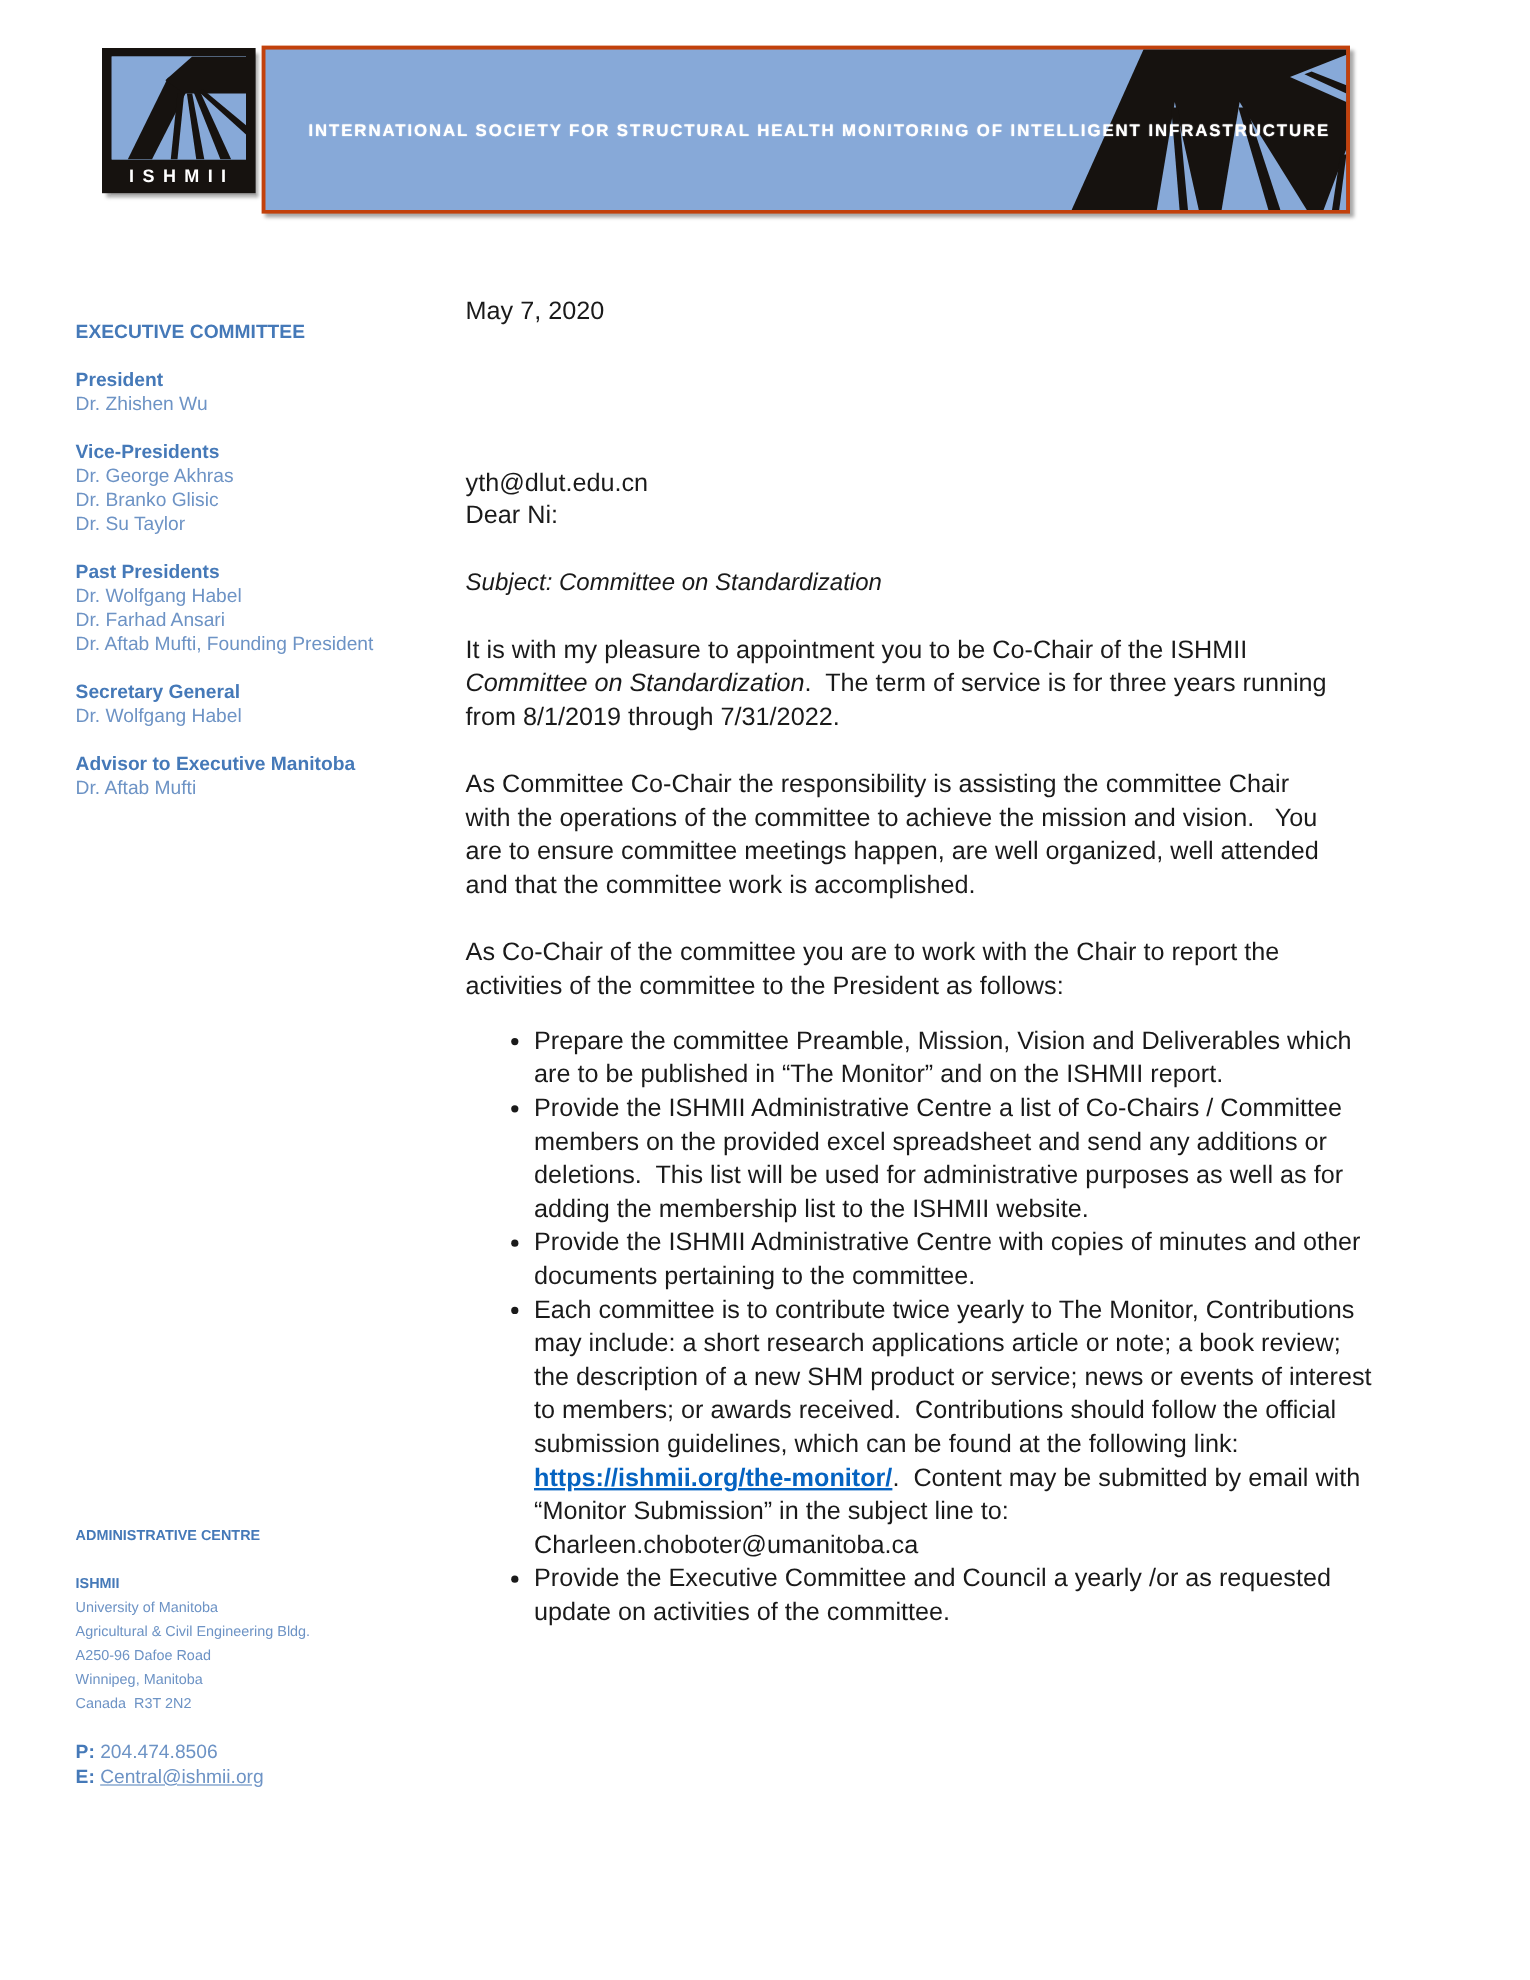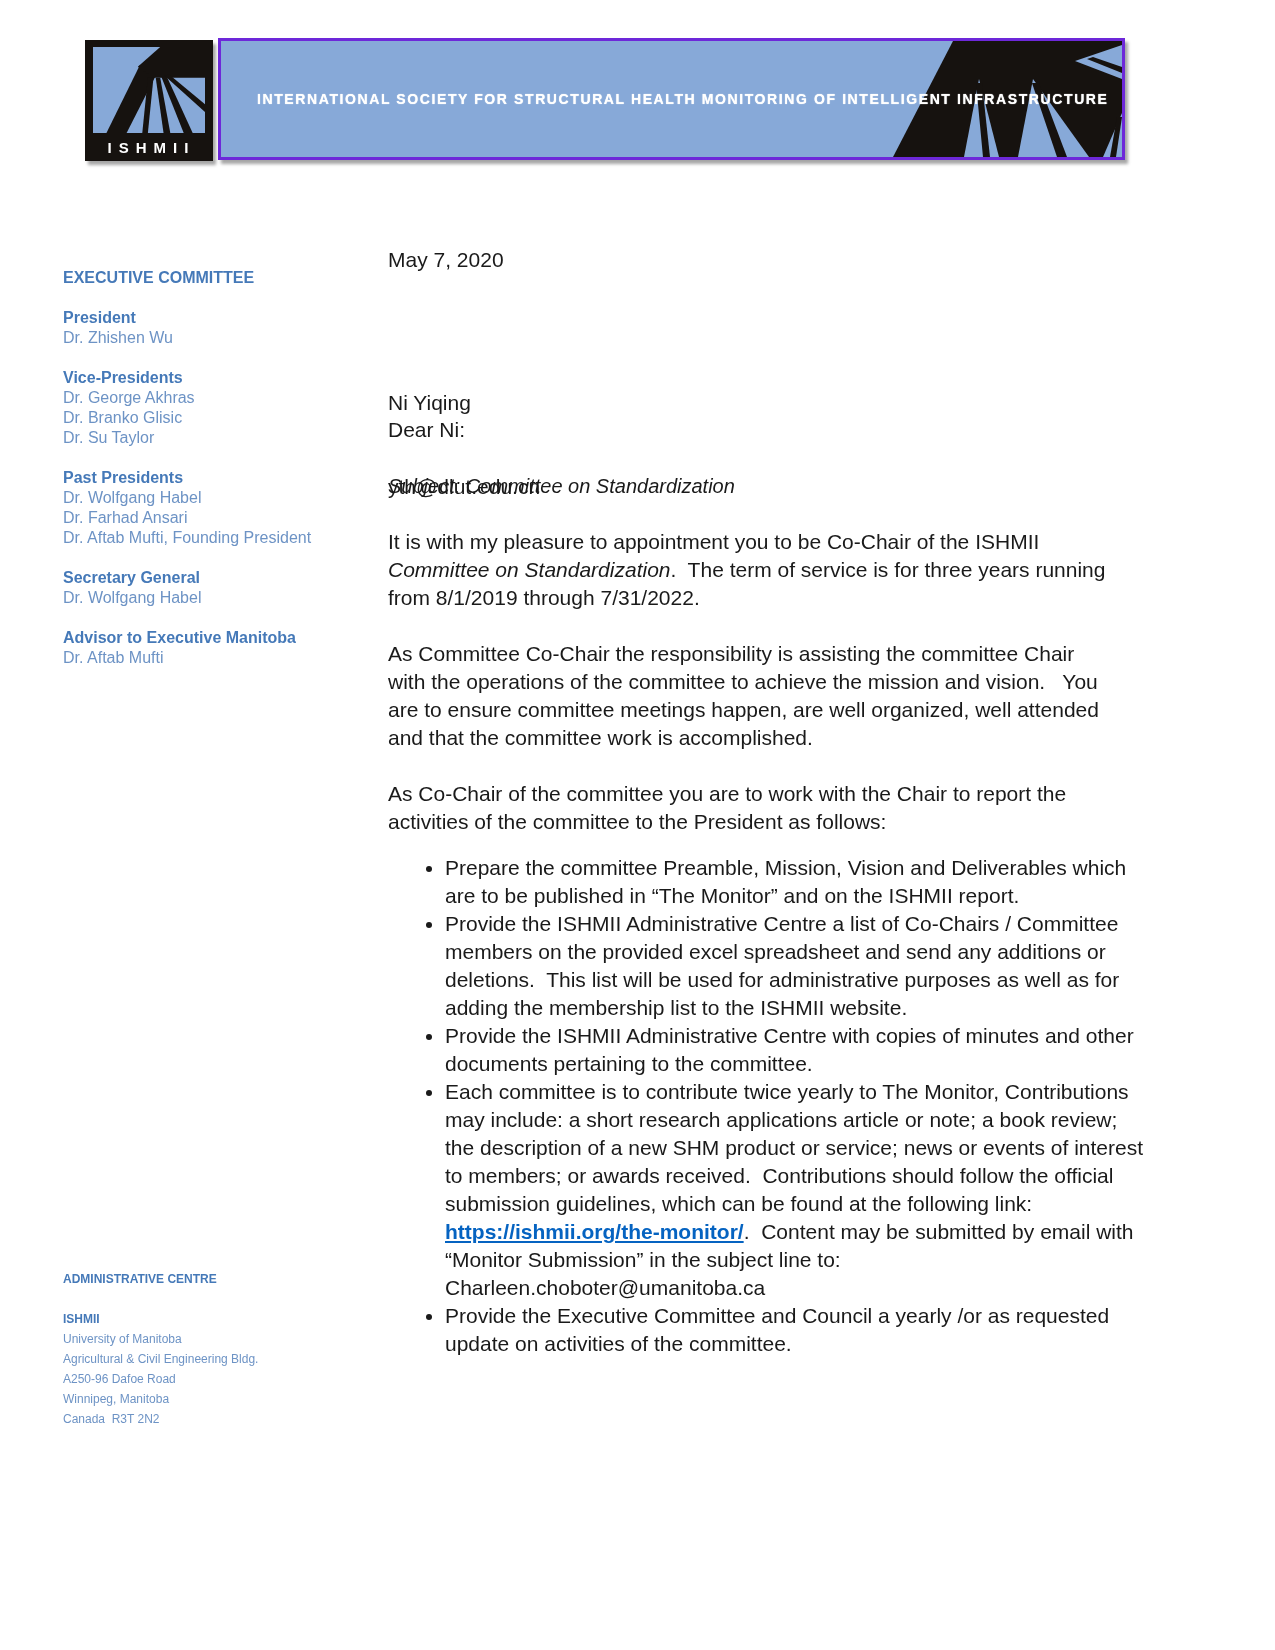--- a/index.html
+++ b/index.html
@@ -13,22 +13,22 @@
     position:absolute;left:85px;top:40px;width:128px;height:121px;
     background:#16120f;box-shadow:3px 4px 3px rgba(0,0,0,.35);
     box-sizing:border-box;padding:7px 8px 0 8px;
   }
   .logo-art{display:block;width:112px;height:86px;background:#87a9d8;}
   .logo-word{
     display:block;text-align:center;color:#ffffff;font-weight:bold;
     font-size:15px;letter-spacing:7px;padding-top:6px;padding-left:5px;
   }
   .banner{
-    position:absolute;left:218px;top:38px;width:907px;height:122px;
-    background:#6d28d9;box-sizing:border-box;padding:3px;
+    position:absolute;left:218px;top:38px;width:907px;height:140px;
+    background:#c2410c;box-sizing:border-box;padding:3px;
     box-shadow:3px 4px 3px rgba(0,0,0,.35);
   }
   .banner-inner{position:relative;width:100%;height:100%;overflow:hidden;}
   .banner-art{position:absolute;left:0;top:0;width:100%;height:100%;}
   .banner-title{
     position:absolute;left:36px;top:0;height:100%;display:flex;align-items:center;
     color:#ffffff;font-weight:bold;font-size:14px;letter-spacing:1.6px;
     white-space:nowrap;text-shadow:0 0 1px #fff;
   }
   
@@ -125,26 +125,29 @@
     <div class="side-h">ADMINISTRATIVE CENTRE</div>
     <div class="side-gap"></div>
     <div class="side-h">ISHMII</div>
     <div class="side-t">University of Manitoba</div>
     <div class="side-t">Agricultural &amp; Civil Engineering Bldg.</div>
     <div class="side-t">A250-96 Dafoe Road</div>
     <div class="side-t">Winnipeg, Manitoba</div>
     <div class="side-t">Canada  R3T 2N2</div>
   </div>
 
+  <div class="contact">
+    <div class="side-t"><span class="side-h">P:</span> <span>204.474.8506</span></div>
+    <div class="side-t"><span class="side-h">E:</span> <a href="#">Central@ishmii.org</a></div>
+  </div>
 
   <div class="main">
     <div class="abs date">May 7, 2020</div>
 
     <div class="abs recipient">
-      <div>Ni Yiqing</div>
       <div>yth@dlut.edu.cn</div>
     </div>
 
     <div class="abs salutation">Dear Ni:</div>
 
     <div class="abs subject">Subject: Committee on Standardization</div>
 
     <div class="abs p1"><span>It is with my pleasure to appointment you to be Co-Chair of the ISHMII </span><span class="it">Committee on Standardization</span><span>.  The term of service is for three years running from 8/1/2019 through 7/31/2022.</span></div>
 
     <div class="abs p2">As Committee Co-Chair the responsibility is assisting the committee Chair with the operations of the committee to achieve the mission and vision.   You are to ensure committee meetings happen, are well organized, well attended and that the committee work is accomplished.</div>

